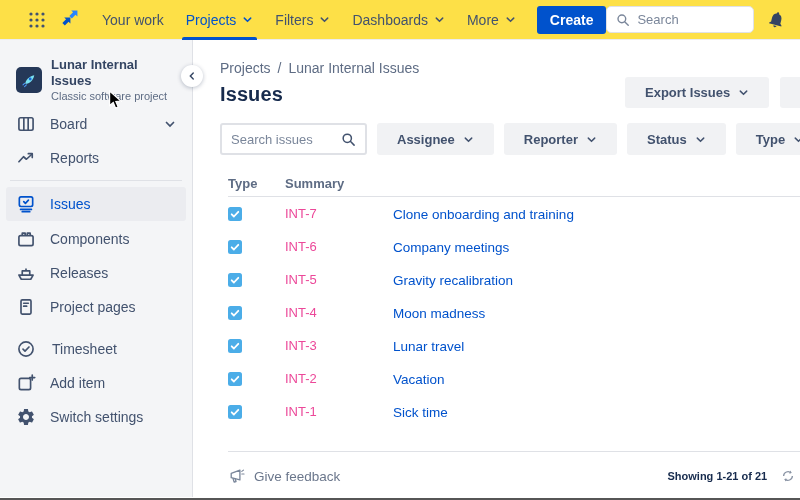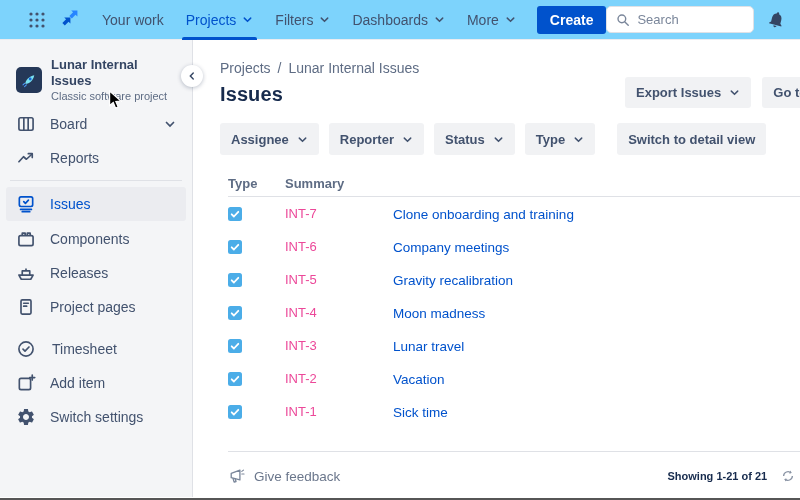--- a/index.html
+++ b/index.html
@@ -4,21 +4,21 @@
 <style>
   * { margin:0; padding:0; box-sizing:border-box; }
   html,body { background:#fff; }
   .app {
     width:800px; height:500px; position:relative; overflow:hidden;
     background:#fff; font-family:"Liberation Sans", sans-serif;
     border-bottom:2px solid #565656; color:#172B4D;
   }
   
   .topbar { height:40px; display:flex; align-items:center; padding:0 14px 0 28px;
-            border-bottom:1px solid #EBECF0; background:#7dd3fc; }
+            border-bottom:1px solid #EBECF0; background:#fde047; }
   .appswitch { width:18px; height:18px; margin-right:14px; cursor:pointer; display:flex; }
   .logo { width:21px; height:21px; margin-right:10px; display:flex; }
   .nav-item { display:flex; align-items:center; gap:6px; padding:0 11px; height:40px;
               font-size:14px; color:#42526E; font-weight:500; position:relative; cursor:pointer; white-space:nowrap; }
   .nav-item.active { color:#0052CC; }
   .nav-item.active::after { content:""; position:absolute; left:7px; right:7px; bottom:0;
               height:3px; background:#0052CC; border-radius:2px 2px 0 0; }
   .chev svg { display:block; }
   .create-btn { margin-left:10px; background:#0052CC; color:#fff; border:none; border-radius:3px;
               font-family:inherit; font-size:14px; font-weight:600; padding:6px 13px; cursor:pointer; }
@@ -52,21 +52,21 @@
   .sicon { width:20px; height:20px; flex:none; display:flex; }
   .side-chev { margin-left:auto; display:flex; }
   .side-divider { border-top:1px solid #DFE1E6; margin:6px 10px; }
   
   .main { flex:1; position:relative; padding:20px 0 0 27px; }
   .breadcrumb { font-size:14px; color:#5E6C84; display:flex; gap:7px; }
   .breadcrumb a { color:#5E6C84; text-decoration:none; cursor:pointer; }
   .page-title { margin-top:7px; font-size:20px; font-weight:700; color:#172B4D; letter-spacing:.1px; }
   .header-actions { position:absolute; left:432px; top:37px; display:flex; gap:11px; white-space:nowrap; }
   .btn-subtle { background:#F1F2F4; border:none; border-radius:3px; color:#42526E;
-             font-family:inherit; font-size:13px; font-weight:600; padding:8px 11px;
+             font-family:inherit; font-size:13px; font-weight:600; padding:8px 20px;
              display:flex; align-items:center; gap:8px; cursor:pointer; white-space:nowrap; flex:none; }
   .filter-row { margin-top:17px; display:flex; gap:10px; align-items:center; width:900px; }
   .issue-search { display:flex; align-items:center; border:2px solid #DFE1E6; border-radius:3px;
              height:32px; width:147px; padding:0 9px; gap:6px; background:#fff; flex:none; }
   .issue-search input { border:none; outline:none; width:100%; font-family:inherit;
              font-size:13px; color:#172B4D; }
   .issue-search input::placeholder { color:#7A869A; }
   .filter-row .btn-subtle { height:32px; }
   .switch-view { margin-left:12px; }
   
@@ -320,20 +320,29 @@
                 <path d="M2.5 4.5 L6 8 L9.5 4.5" fill="none" stroke="#42526E" stroke-width="1.6" stroke-linecap="round"></path>
               </svg>
           </span>
         </button>
         <button class="btn-subtle">
           <span>Go to advanced search</span>
         </button>
       </div>
 
       <div class="filter-row">
+        <div class="issue-search">
+          <input type="text" placeholder="Search issues" style="">
+          <span style="display:flex;">
+            <svg viewBox="0 0 16 16" width="15" height="15">
+                <circle cx="6.7" cy="6.7" r="4.4" fill="none" stroke="#42526E" stroke-width="1.6"></circle>
+                <path d="M10.2 10.2 L14 14" stroke="#42526E" stroke-width="1.6" stroke-linecap="round"></path>
+              </svg>
+          </span>
+        </div>
         <button class="btn-subtle">
           <span>Assignee</span>
           <span style="display:flex;">
               <svg viewBox="0 0 12 12" width="11" height="11">
                 <path d="M2.5 4.5 L6 8 L9.5 4.5" fill="none" stroke="#42526E" stroke-width="1.6" stroke-linecap="round"></path>
               </svg>
             </span>
         </button>
         <button class="btn-subtle">
           <span>Reporter</span>

